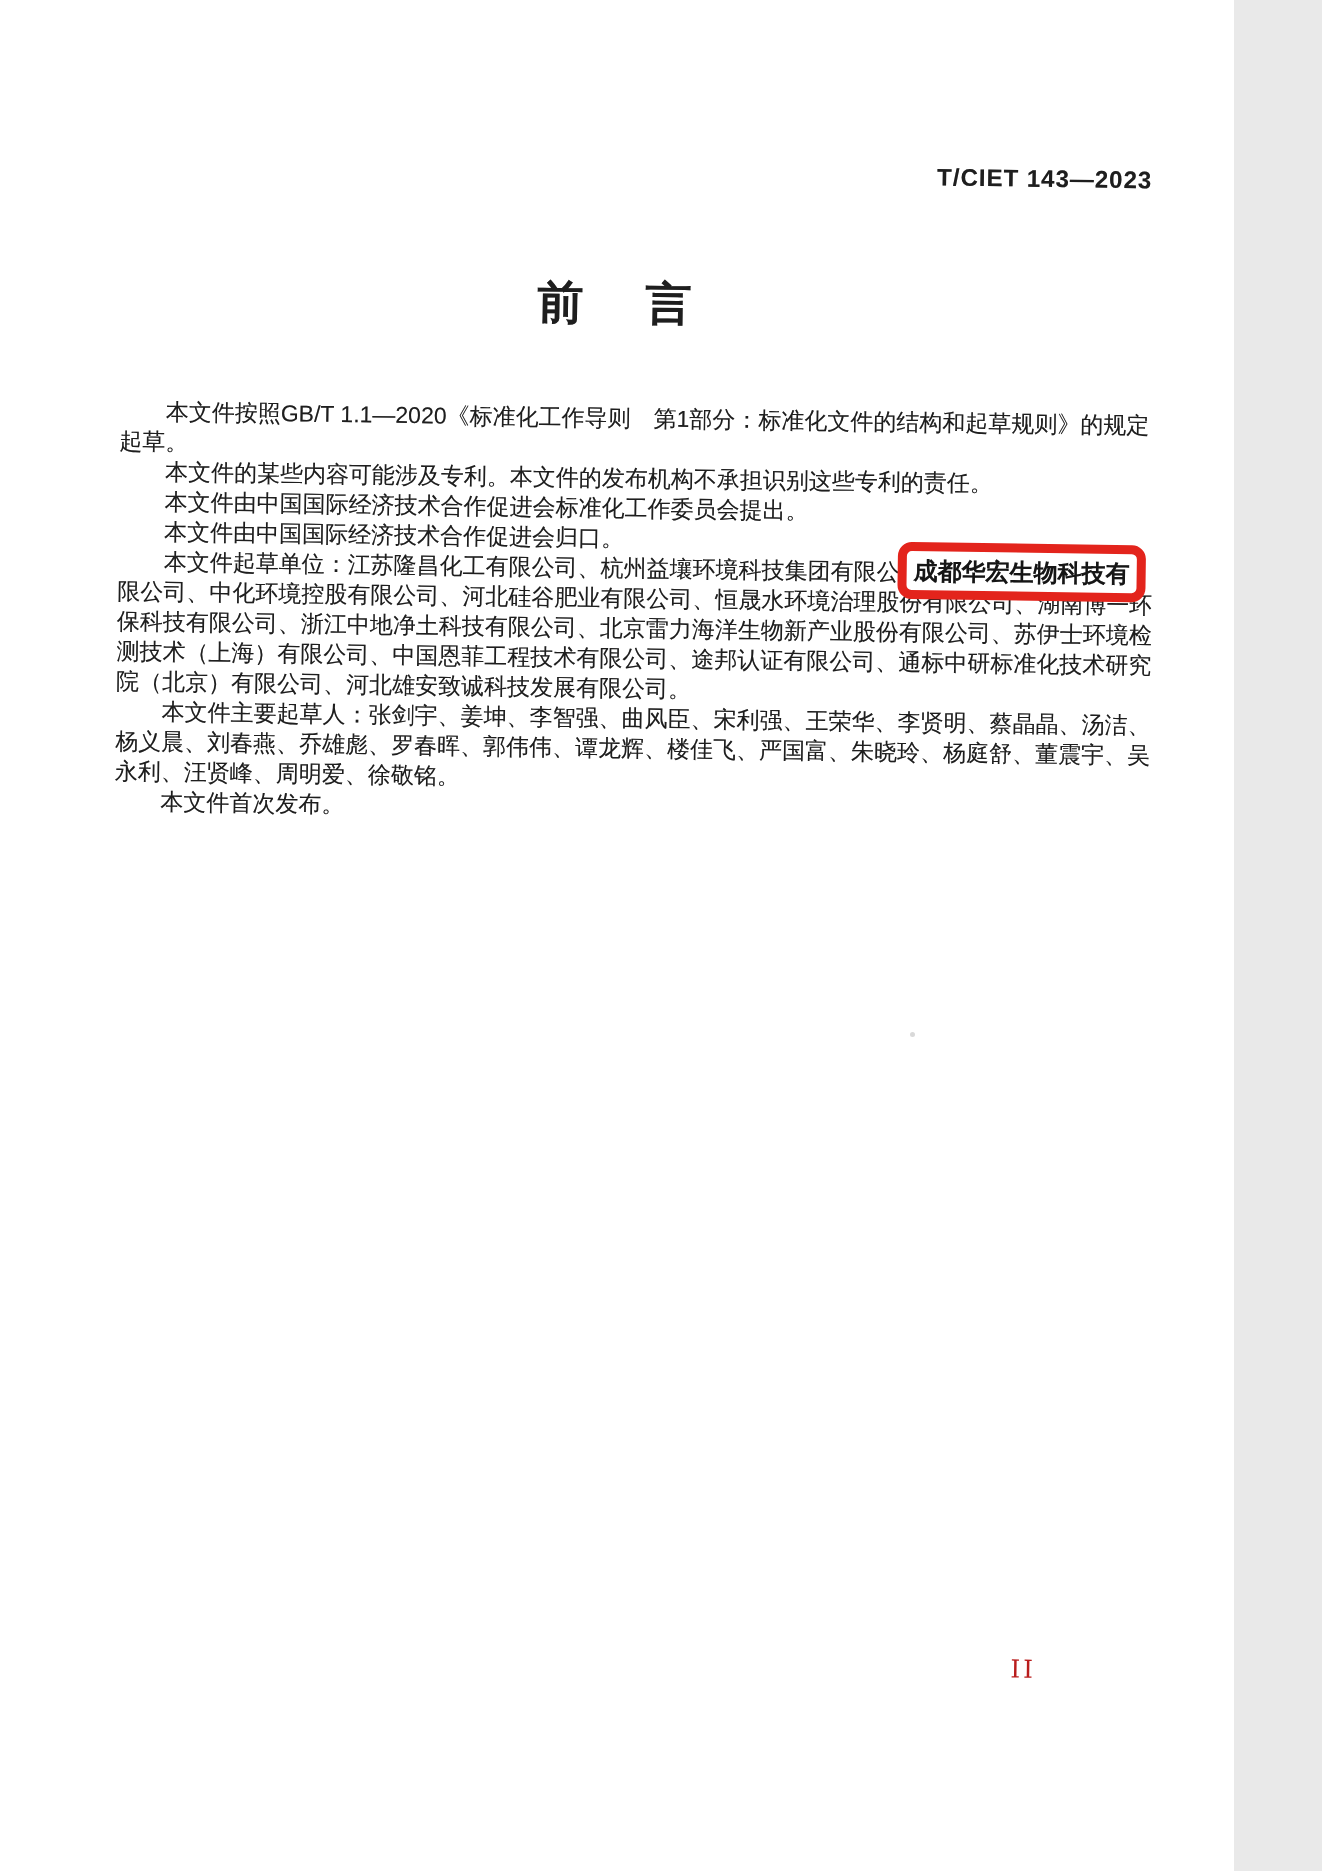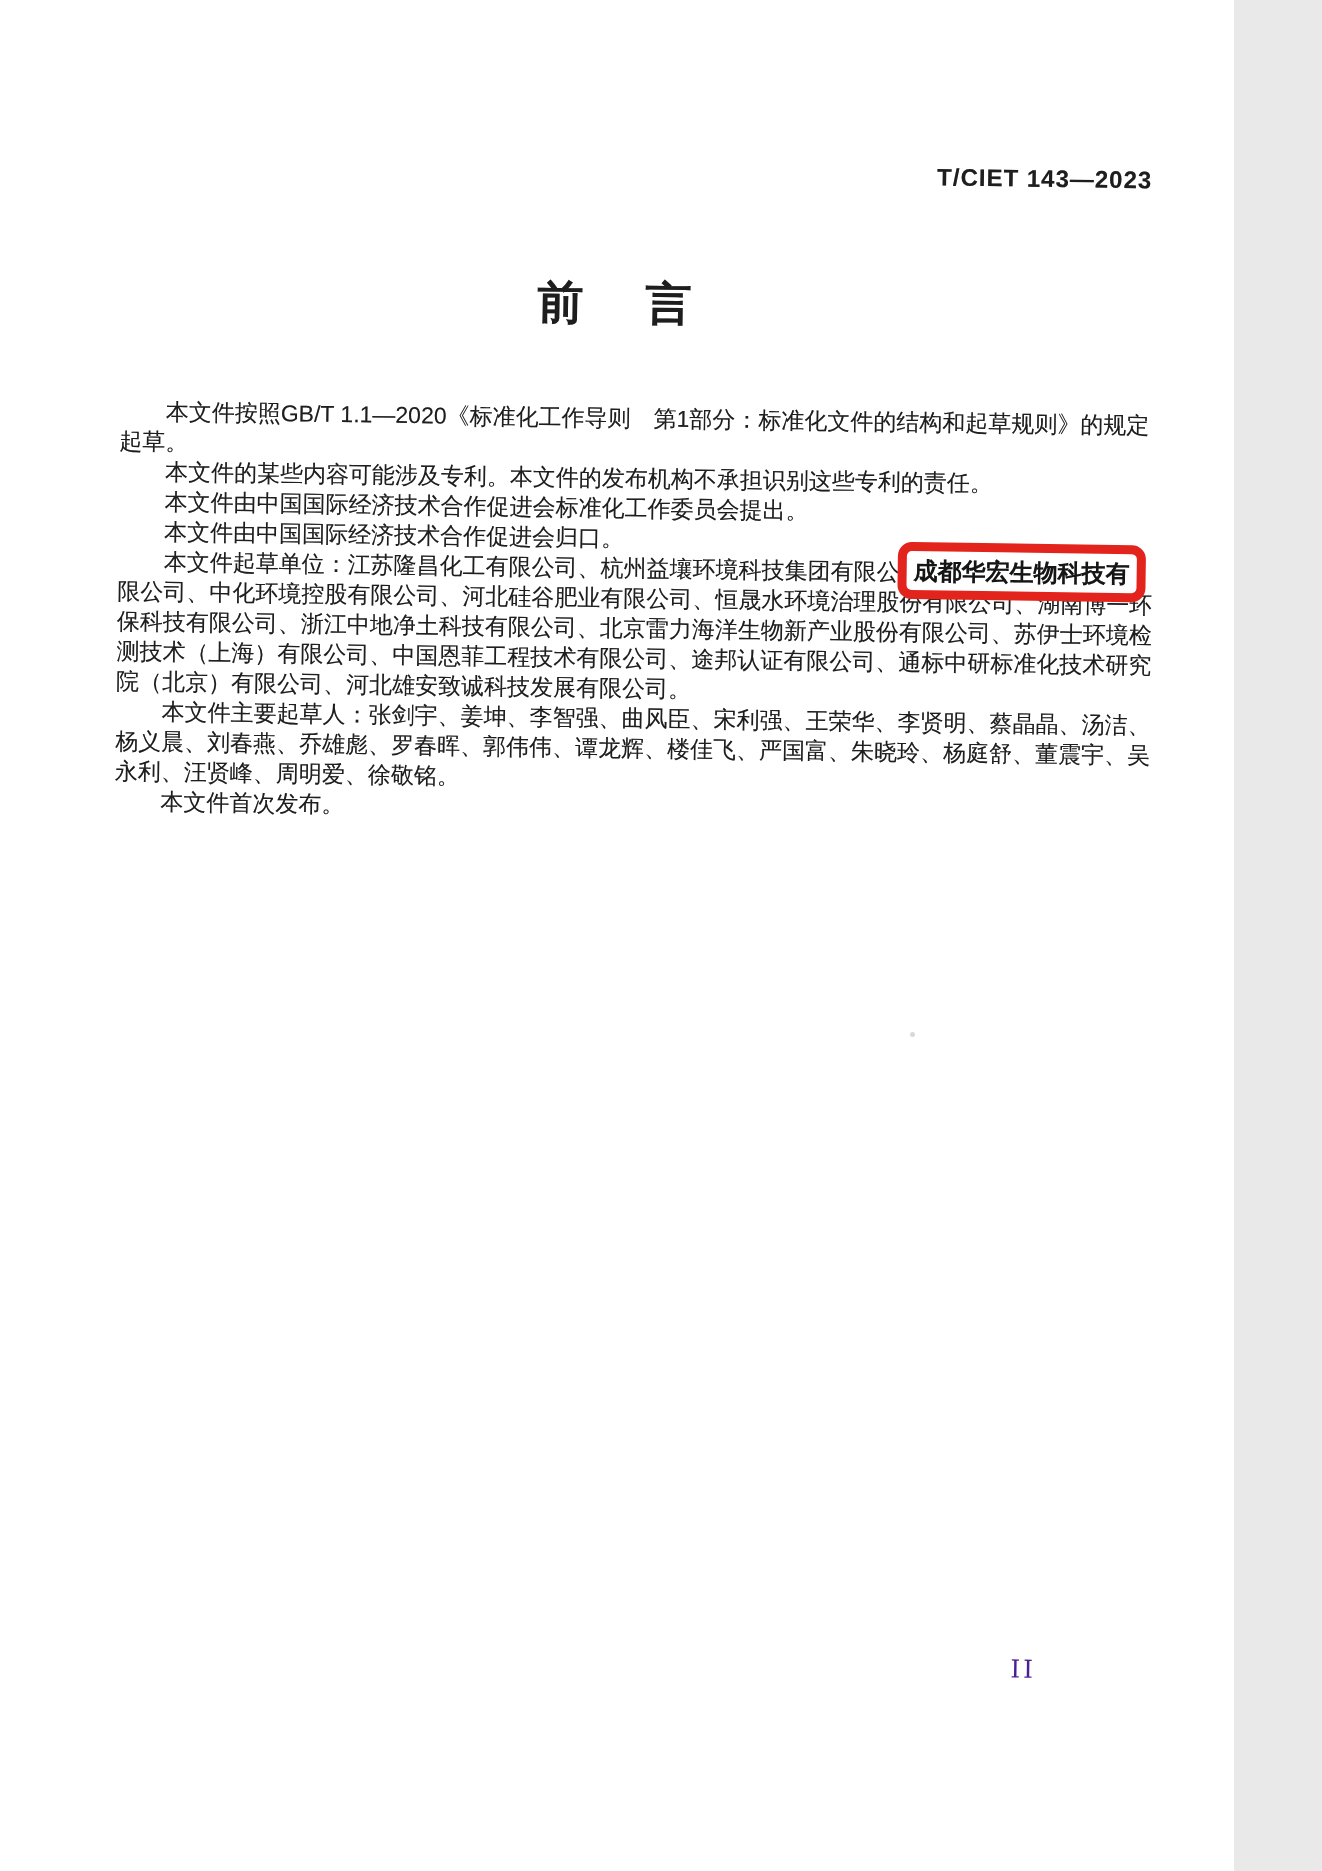--- a/index.html
+++ b/index.html
@@ -50,21 +50,21 @@
   .highlight-box .hl-text{
     font-size:24px;font-weight:600;
     white-space:nowrap;
     color:#151515;
     text-shadow:0 0 .4px rgba(0,0,0,.4);
   }
   .page-number{
     position:absolute;left:1028px;top:1642px;
     font-family:"DejaVu Serif","Liberation Serif",serif;
     font-size:25px;letter-spacing:3px;
-    color:#4c1d95;
+    color:#b91c1c;
   }
   .scan-tick{
     position:absolute;left:1250px;top:0;
     width:3px;height:9px;background:#3a3a3a;
     transform:rotate(4deg);
   }
   .scan-dot{
     position:absolute;left:910px;top:1032px;
     width:5px;height:5px;border-radius:50%;
     background:#d9d9d9;

